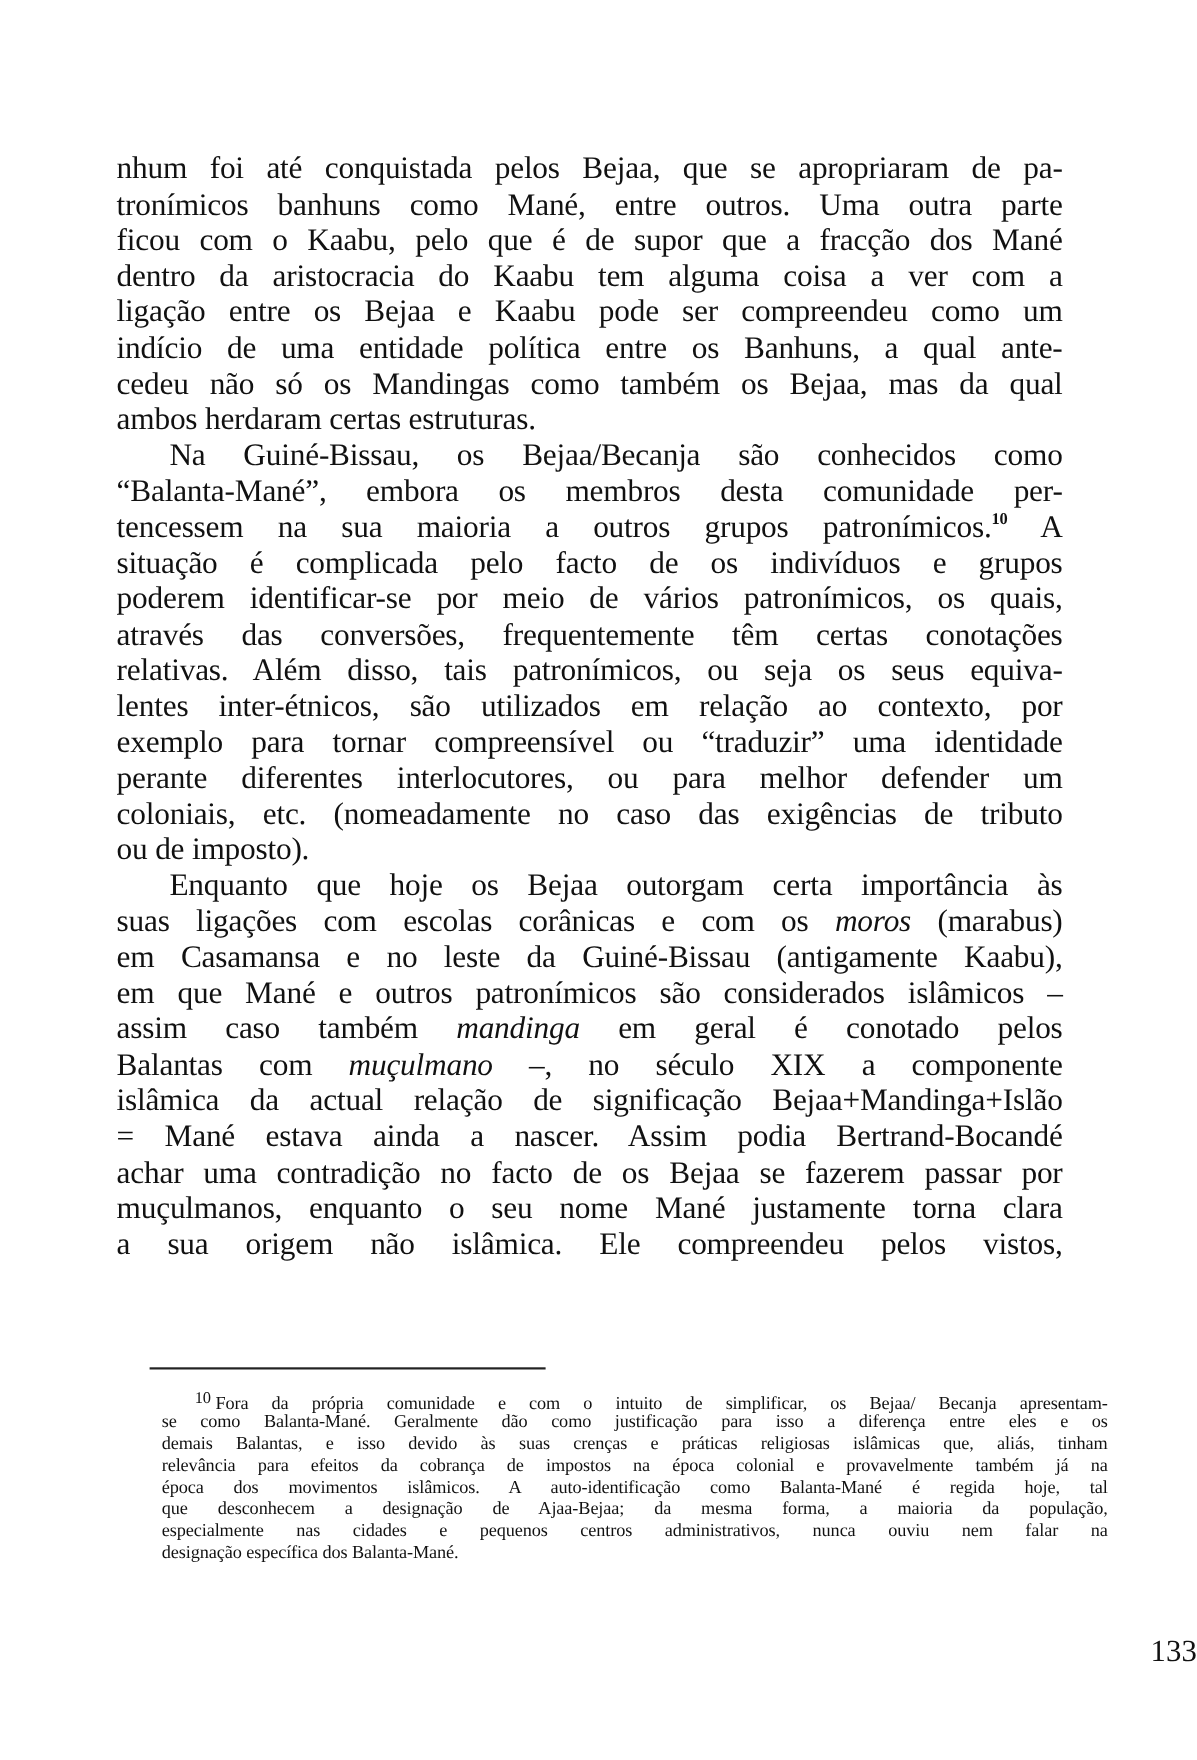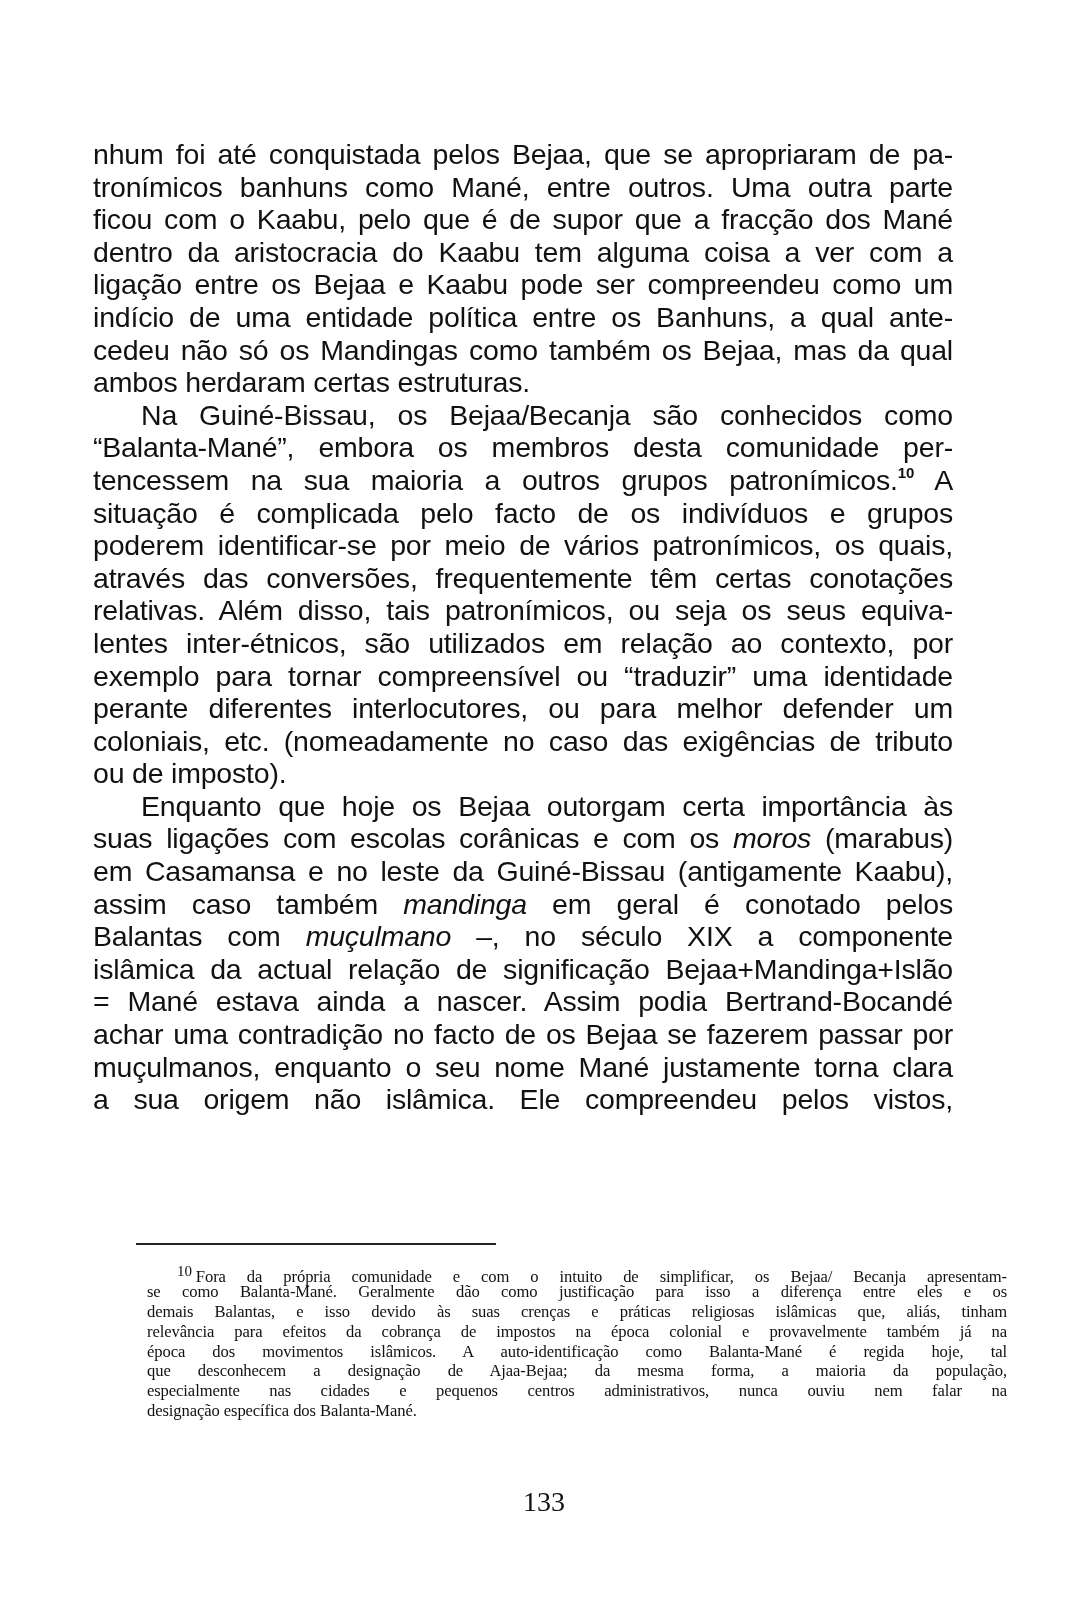--- a/index.html
+++ b/index.html
@@ -1,28 +1,28 @@
 <!DOCTYPE html>
 <html><head>
 <meta charset="utf-8">
 <style>
   html, body { margin: 0; padding: 0; background: #ffffff; }
   body { width: 1088px; height: 1600px; position: relative; overflow: hidden; color: #111; }
-  .page { position: absolute; left: 93px; top: 138px; width: 860px; font-family: Liberation Sans, sans-serif; }
+  .page { position: absolute; left: 106px; top: 138px; width: 860px; font-family: Liberation Serif, serif; }
   .line { display: block; font-size: 28.5px; line-height: 32.6px; height: 32.6px; white-space: nowrap; text-align: justify; text-align-last: justify; letter-spacing: -0.2px; }
   .line.last { text-align-last: left; }
   .line.indent { padding-left: 48px; }
   em { font-style: italic; }
   sup { font-size: 15px; line-height: 0; vertical-align: 12px; font-weight: bold; }
   .rule { position: absolute; left: 136px; top: 1243px; width: 360px; height: 1.5px; background: #222; }
   .fn { position: absolute; left: 106px; top: 1262px; width: 860px; font-family: "Liberation Serif", serif; margin-left: 41px; }
   .fnline { display: block; font-size: 16.6px; line-height: 19.9px; height: 19.9px; white-space: nowrap; text-align: justify; text-align-last: justify; letter-spacing: -0.1px; }
   .fnline.last { text-align-last: left; }
   .fnnum { font-size: 15px; vertical-align: 6px; margin-left: 30px; margin-right: 4px; }
-  .pagenum { position: absolute; left: 0; width: 1088px; top: 1486px; text-align: center; font-family: "Liberation Serif", serif; font-size: 28px; }
+  .pagenum { position: absolute; left: 0; width: 1088px; top: 1486px; text-align: right; font-family: "Liberation Serif", serif; font-size: 28px; }
 </style>
 </head>
 <body>
 
 <div class="page">
   <span class="line">nhum foi até conquistada pelos Bejaa, que se apropriaram de pa-</span>
   <span class="line">tronímicos banhuns como Mané, entre outros. Uma outra parte</span>
   <span class="line">ficou com o Kaabu, pelo que é de supor que a fracção dos Mané</span>
   <span class="line">dentro da aristocracia do Kaabu tem alguma coisa a ver com a</span>
   <span class="line">ligação entre os Bejaa e Kaabu pode ser compreendeu como um</span>
@@ -37,20 +37,21 @@
   <span class="line">através das conversões, frequentemente têm certas conotações</span>
   <span class="line">relativas. Além disso, tais patronímicos, ou seja os seus equiva-</span>
   <span class="line">lentes inter-étnicos, são utilizados em relação ao contexto, por</span>
   <span class="line">exemplo para tornar compreensível ou “traduzir” uma identidade</span>
   <span class="line">perante diferentes interlocutores, ou para melhor defender um</span>
   <span class="line">coloniais, etc. (nomeadamente no caso das exigências de tributo</span>
   <span class="line last">ou de imposto).</span>
   <span class="line indent">Enquanto que hoje os Bejaa outorgam certa importância às</span>
   <span class="line"><span>suas ligações com escolas corânicas e com os</span> <em>moros</em><span> (marabus)</span></span>
   <span class="line">em Casamansa e no leste da Guiné-Bissau (antigamente Kaabu),</span>
+  <span class="line">em que Mané e outros patronímicos são considerados islâmicos –</span>
   <span class="line"><span>assim caso também</span> <em>mandinga</em><span> em geral é conotado pelos</span></span>
   <span class="line"><span>Balantas com</span> <em>muçulmano</em><span> –, no século XIX a componente</span></span>
   <span class="line">islâmica da actual relação de significação Bejaa+Mandinga+Islão</span>
   <span class="line">= Mané estava ainda a nascer. Assim podia Bertrand-Bocandé</span>
   <span class="line">achar uma contradição no facto de os Bejaa se fazerem passar por</span>
   <span class="line">muçulmanos, enquanto o seu nome Mané justamente torna clara</span>
   <span class="line">a sua origem não islâmica. Ele compreendeu pelos vistos,</span>
 </div>
 
 <div class="rule"></div>

